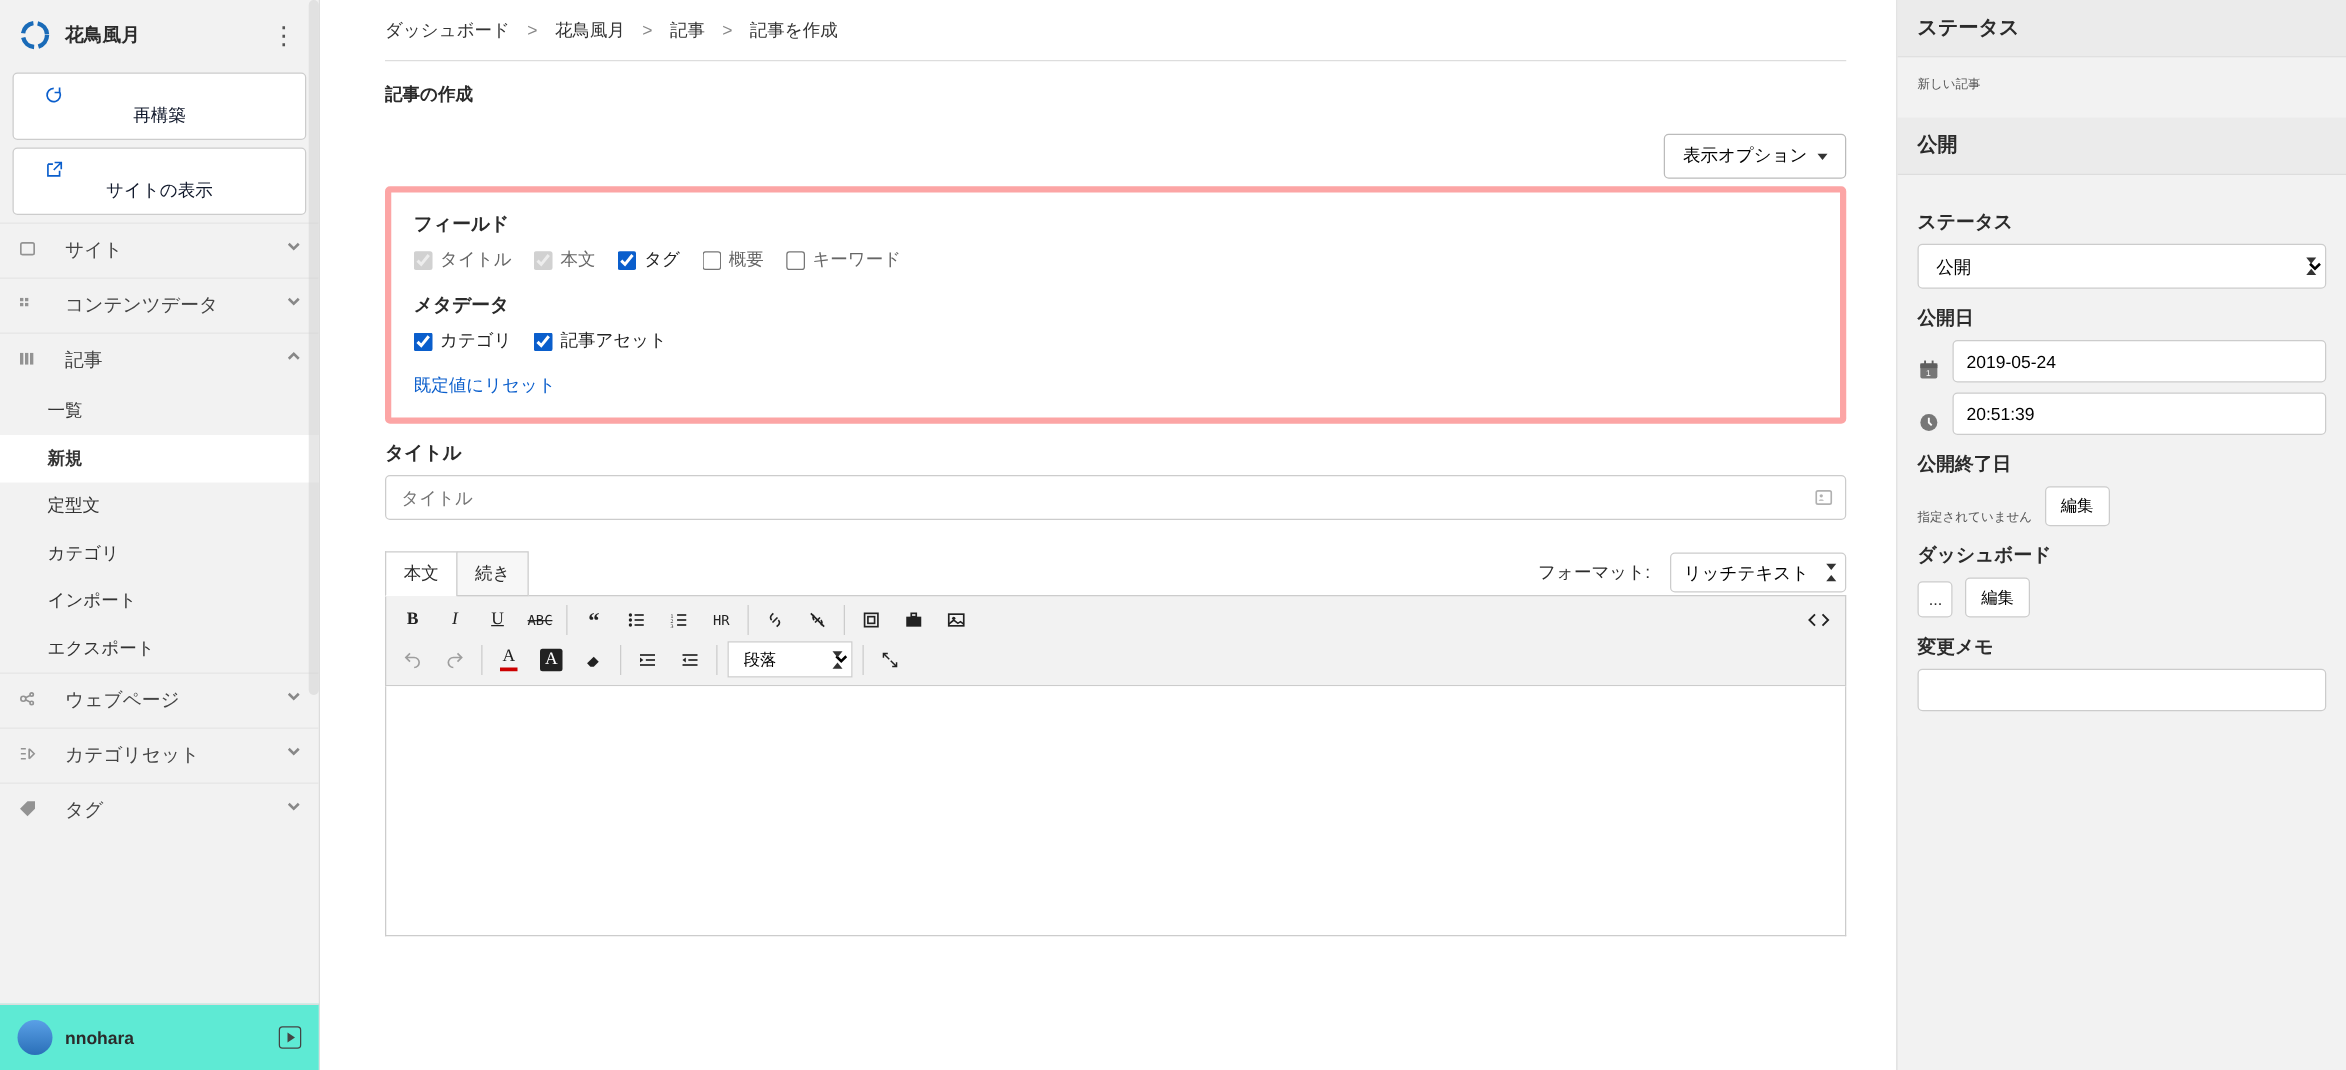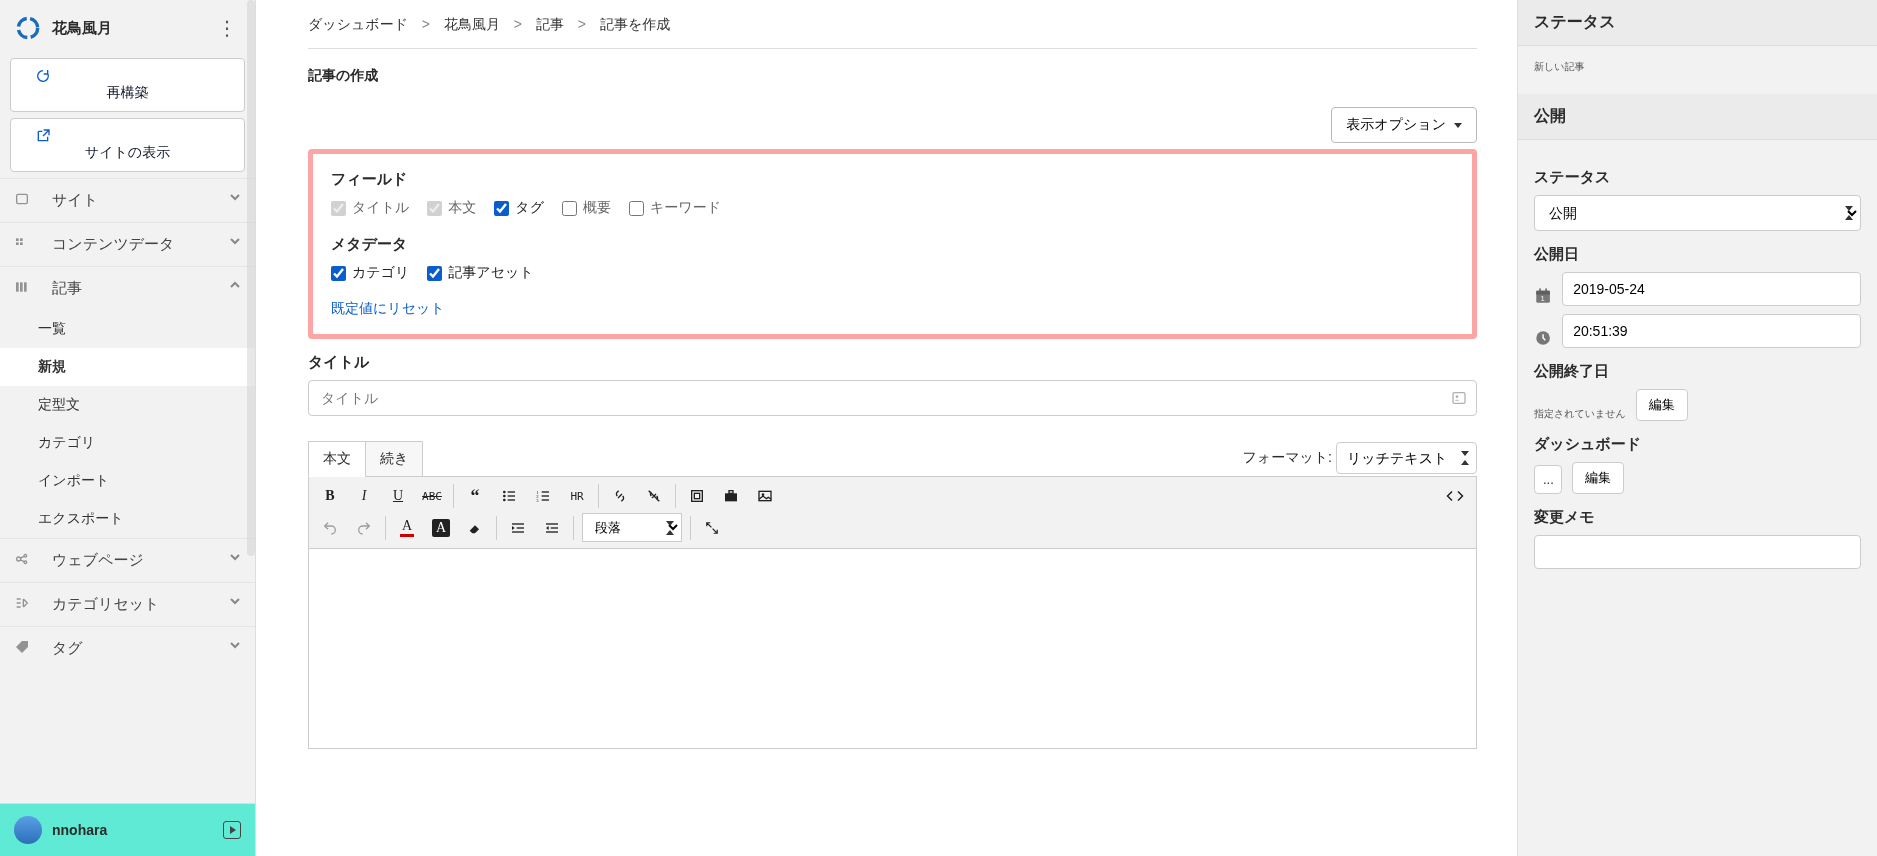--- a/index.html
+++ b/index.html
@@ -43,21 +43,21 @@
 .link { color: #0a5ecc; cursor: pointer; font-size: 14px; }
 .field-label { font-weight: 700; font-size: 15px; margin: 14px 0 8px 0; }
 .text-input { width: 100%; padding: 9px 36px 9px 12px; border: 1px solid #ccc; border-radius: 4px; font-size: 14px; }
 .input-wrap { position: relative; }
 .input-suffix { position: absolute; right: 10px; top: 50%; transform: translateY(-50%); opacity: .5; }
 .editor-wrap { margin-top: 24px; }
 .tabs-row { display: flex; align-items: center; }
 .tab { padding: 8px 14px; border: 1px solid #ccc; background: #f7f7f7; font-size: 14px; cursor: pointer; position: relative; top: 1px; }
 .tab.active { background: #fff; border-bottom-color: #fff; }
 .tab + .tab { margin-left: -1px; }
-.tabs-right { margin-left: auto; display: flex; align-items: center; gap: 4px; }
+.tabs-right { margin-left: auto; display: flex; align-items: center; gap: 16px; }
 .select { padding: 7px 28px 7px 10px; border: 1px solid #ccc; border-radius: 4px; font-size: 14px; appearance: none; background: #fff; }
 .select-wrap { position: relative; display: inline-block; }
 .select-wrap::after { content: ""; position: absolute; right: 8px; top: 50%; transform: translateY(-50%); border-left: 4px solid transparent; border-right: 4px solid transparent; border-top: 5px solid #333; border-bottom: 5px solid #333; height: 4px; }
 .toolbar { border: 1px solid #ccc; background: #f2f2f2; padding: 4px; }
 .tb-row { display: flex; align-items: center; flex-wrap: wrap; }
 .tb-btn { width: 34px; height: 30px; display: flex; align-items: center; justify-content: center; cursor: pointer; font-family: serif; font-size: 14px; color: #222; }
 .tb-btn.mono { font-family: monospace; font-size: 11px; }
 .tb-sep { width: 1px; height: 24px; background: #ccc; margin: 0 4px; }
 .tb-right { margin-left: auto; }
 .editor-area { border: 1px solid #ccc; border-top: none; min-height: 200px; background: #fff; }

